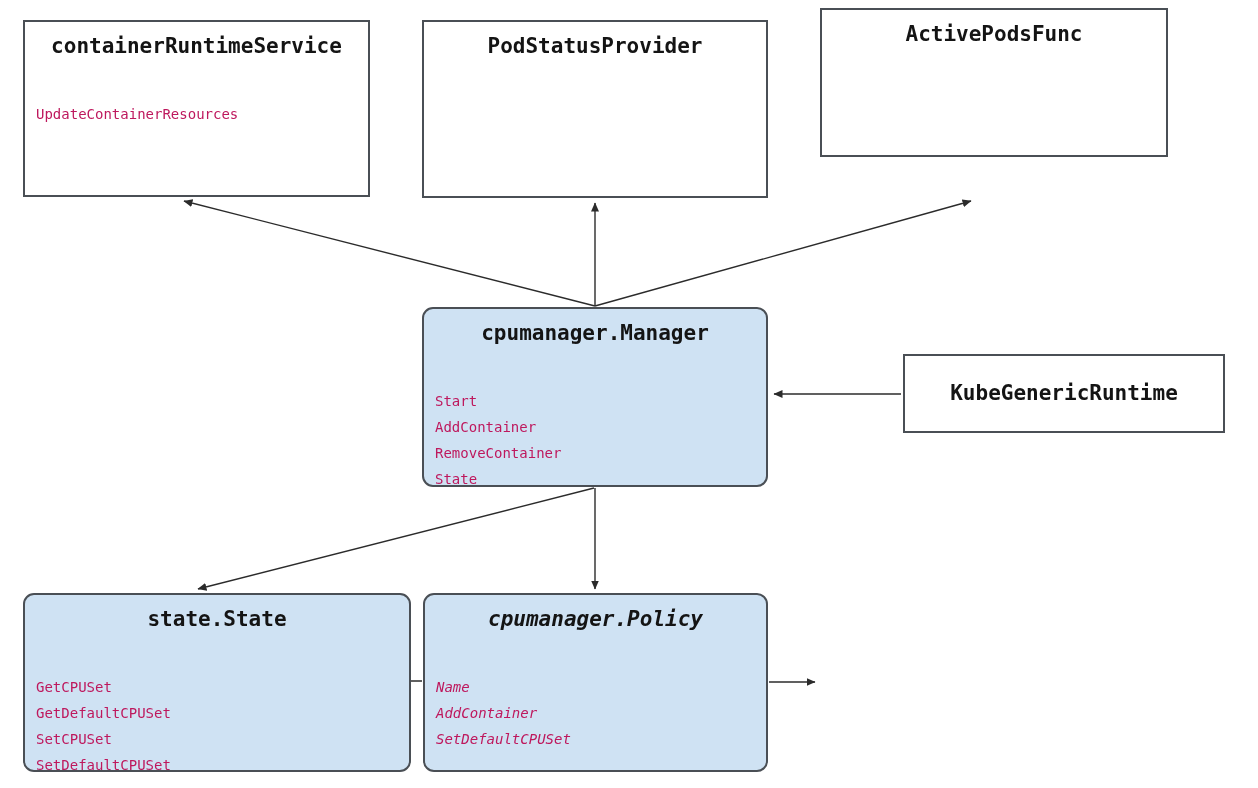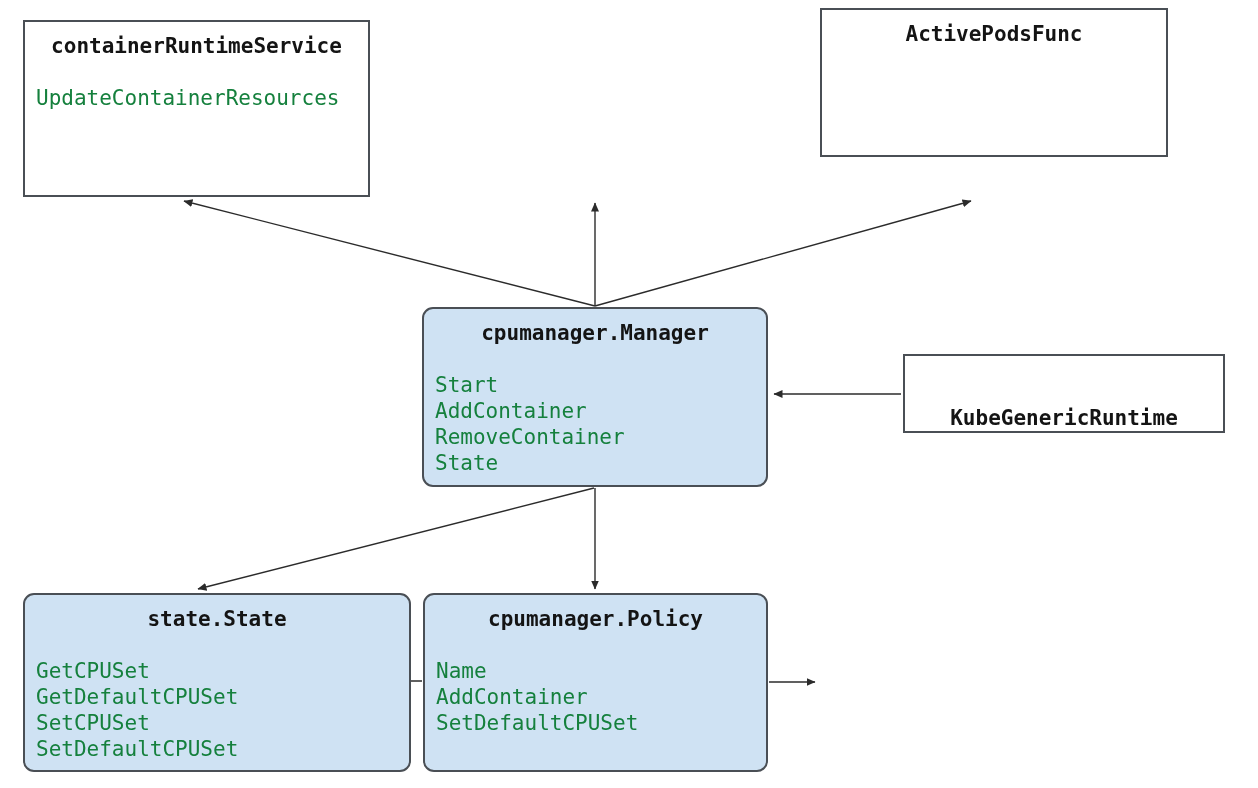--- a/index.html
+++ b/index.html
@@ -36,44 +36,44 @@
   .node-title {
     font-weight: bold;
     font-size: 21px;
     line-height: 25px;
     text-align: center;
     padding-top: 12px;
     color: #141414;
     white-space: nowrap;
   }
   .node-methods {
-    margin-top: 26px;
+    margin-top: 42px;
     padding-left: 11px;
-    font-size: 21px;
+    font-size: 14px;
     line-height: 26px;
-    color: #15803d;
+    color: #be185d;
     white-space: pre-line;
   }
   .node.center-title {
     display: flex;
-    align-items: flex-end;
+    align-items: center;
     justify-content: center;
   }
   .node.center-title .node-title {
     padding-top: 0;
   }
 
   
   #n-crs  { left: 23px;  top: 20px;  width: 347px; height: 177px; }
   #n-psp  { left: 422px; top: 20px;  width: 346px; height: 178px; }
   #n-apf  { left: 820px; top: 8px;  width: 348px; height: 149px; }
   #n-mgr  { left: 422px; top: 307px; width: 346px; height: 180px; }
   #n-kgr  { left: 903px; top: 354px; width: 322px; height: 79px;  }
   #n-sta  { left: 23px;  top: 593px; width: 388px; height: 179px; }
-  #n-pol  { left: 423px; top: 593px; width: 345px; height: 179px; }
+  #n-pol  { left: 423px; top: 593px; width: 345px; height: 179px; font-style: italic; }
   #n-top  { left: 820px; top: 645px; width: 348px; height: 77px;  }
 </style>
 </head>
 <body>
 
 <div id="canvas">
 
   <svg id="edges" viewBox="0 0 1258 788" xmlns="http://www.w3.org/2000/svg">
     <defs>
       <marker id="arrowhead" markerWidth="10" markerHeight="8" refX="8.5" refY="4" orient="auto" markerUnits="userSpaceOnUse">
@@ -88,20 +88,23 @@
     <line x1="595" y1="488" x2="595" y2="589" stroke="#2b2b2b" stroke-width="1.4" marker-end="url(#arrowhead)"></line>
     <line x1="422" y1="681" x2="376" y2="681" stroke="#2b2b2b" stroke-width="1.4" marker-end="url(#arrowhead)"></line>
     <line x1="769" y1="682" x2="815" y2="682" stroke="#2b2b2b" stroke-width="1.4" marker-end="url(#arrowhead)"></line>
   </svg>
 
   <div id="n-crs" class="node">
     <div class="node-title">containerRuntimeService</div>
     <div class="node-methods">UpdateContainerResources</div>
   </div>
 
+  <div id="n-psp" class="node">
+    <div class="node-title">PodStatusProvider</div>
+  </div>
 
   <div id="n-apf" class="node">
     <div class="node-title">ActivePodsFunc</div>
   </div>
 
   <div id="n-mgr" class="node blue">
     <div class="node-title">cpumanager.Manager</div>
     <div class="node-methods">Start
 AddContainer
 RemoveContainer

